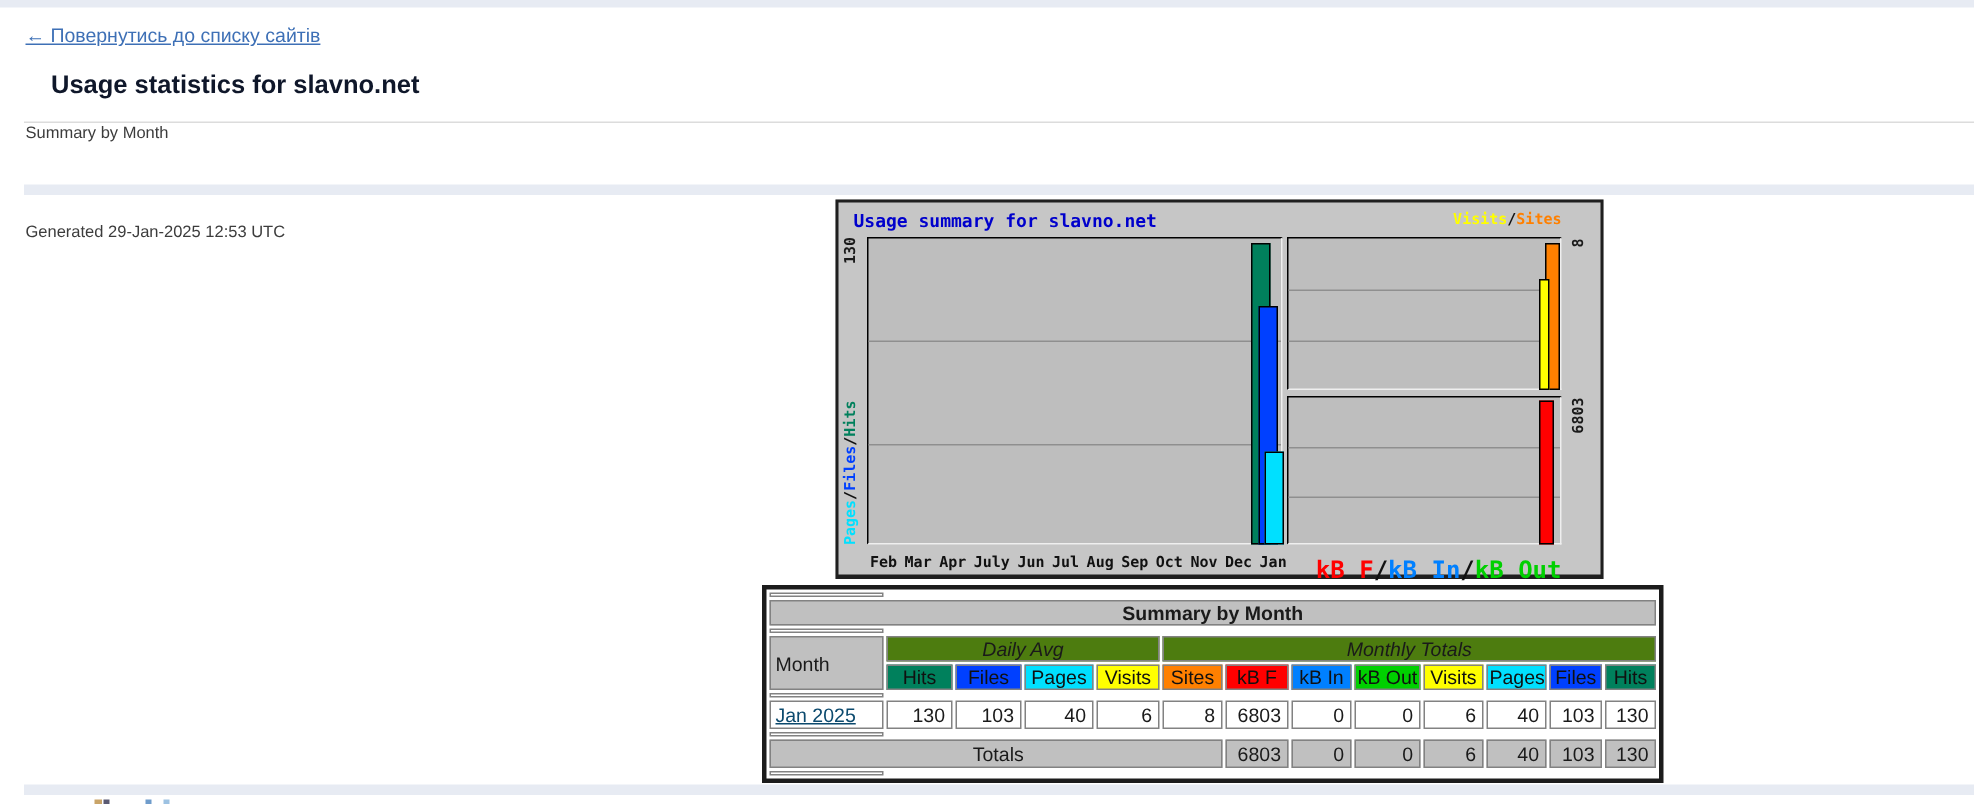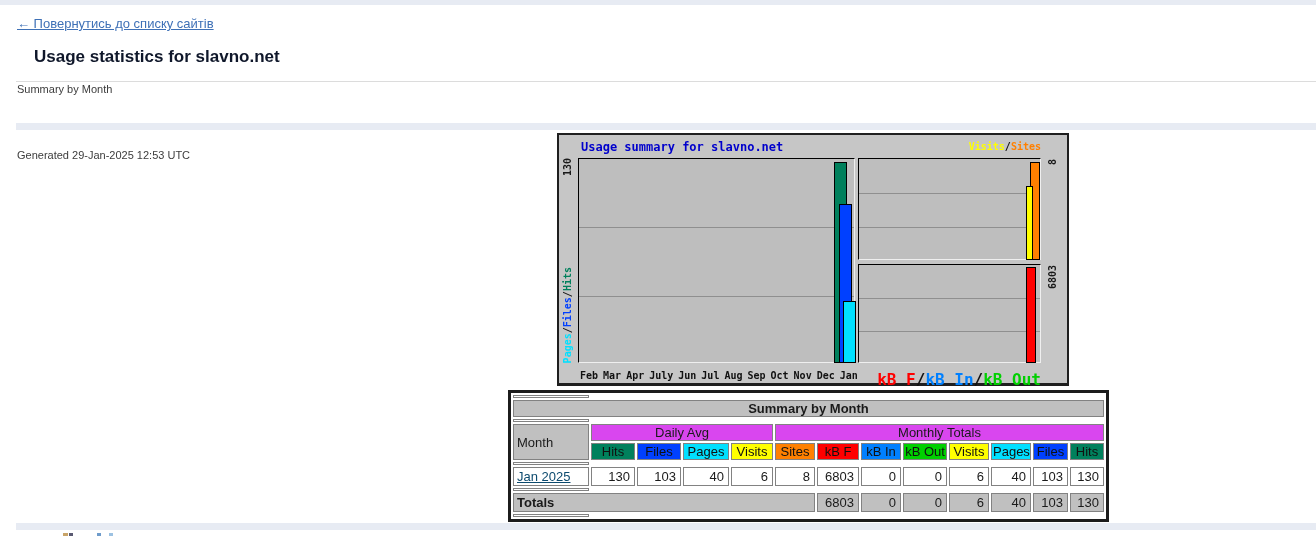--- a/index.html
+++ b/index.html
@@ -11,21 +11,21 @@
   .back-link { position:absolute; left:17px; top:16px; font-size:13px; color:#3e70b6;
                text-decoration:underline; cursor:pointer; }
   .page-heading { position:absolute; left:34px; top:47px; font-size:17px; font-weight:bold; color:#0f172a; }
   .divider { position:absolute; left:16px; top:81px; width:1300px; border-top:1px solid #dcdcdc; }
   .small-line { position:absolute; left:17px; font-size:11px; color:#3c3c3c; }
 
   
   .chart { position:absolute; left:557px; top:133px; width:512px; height:253px;
            background:#c6c6c6; border:2px solid #1f1f1f; border-bottom-width:3px;
            font-family:"DejaVu Sans Mono", monospace; font-weight:bold; }
-  .chart-title { position:absolute; left:22px; top:5px; font-size:12px; letter-spacing:0; }
+  .chart-title { position:absolute; left:10px; top:5px; font-size:12px; letter-spacing:0; }
   .legend-tr { position:absolute; right:26px; top:6px; font-size:10px; }
   .legend-br { position:absolute; right:26px; top:235px; font-size:16px;margin-left:22px; }
   .panel { position:absolute; background:#bebebe;
            border-top:1px solid #000; border-left:1px solid #000;
            border-bottom:1px solid #efefef; border-right:1px solid #efefef; }
   .panel-main { left:19px; top:23px; width:277px; height:205px; }
   .panel-rtop { left:299px; top:23px; width:183px; height:102px; }
   .panel-rbot { left:299px; top:129px; width:183px; height:99px; }
   .gridline { position:absolute; left:0; width:100%; height:1px; background:#8f8f8f; }
   .bar { position:absolute; border:1px solid #000; }
@@ -36,21 +36,21 @@
   .ax-r-bot { position:absolute; left:488px; top:130px; color:#1a1a1a; }
   .months { position:absolute; left:21px; top:235px; font-size:10px; color:#111; white-space:nowrap; }
   .months span { display:inline-block; margin-right:5px; }
 
   
   .sum-table { position:absolute; left:508px; top:390px; width:601px;
                border:3px solid #1c1c1c; border-collapse:separate; border-spacing:2px;
                table-layout:fixed; background:#ffffff; font-size:13px; color:#1a1a1a; }
   .sum-table th, .sum-table td { border:1px solid #828282; overflow:hidden; white-space:nowrap;
                font-weight:normal; line-height:15px; }
-  .th-gray { background:#d946ef; text-align:center; }
+  .th-gray { background:#4d7c0f; text-align:center;font-style:italic; }
   .th-caption { background:#c0c0c0; font-weight:bold !important; text-align:center; line-height:16px; }
   .th-month { background:#c0c0c0; text-align:left; padding-left:3px; vertical-align:middle; }
   .th-col { text-align:center; color:#101010; padding:0 1px; }
   .spacer { height:3px; padding:0; background:#ffffff; border:1px solid #9a9a9a; }
   .num { text-align:right; padding:1px 4px 1px 1px; line-height:16px; }
   .cell-month { text-align:left; padding-left:3px; line-height:16px; }
   .cell-month a { color:#0c4a6e; text-decoration:underline; cursor:pointer; }
   .totals-row th, .totals-row td { background:#c0c0c0; }
   .sliver { position:absolute; top:533px; height:3px; }
 </style>
@@ -172,21 +172,21 @@
     <td class="num">0</td>
     <td class="num">6</td>
     <td class="num">40</td>
     <td class="num">103</td>
     <td class="num">130</td>
   </tr>
   <tr>
         <th class="spacer"></th>
       </tr>
   <tr class="totals-row">
-    <th colspan="6" style="text-align:left; padding-left:3px; line-height:16px;font-weight:bold;">Totals</th>
+    <th colspan="6" style="text-align:center; padding-left:3px; line-height:16px;">Totals</th>
     <td class="num">6803</td>
     <td class="num">0</td>
     <td class="num">0</td>
     <td class="num">6</td>
     <td class="num">40</td>
     <td class="num">103</td>
     <td class="num">130</td>
   </tr>
   <tr>
         <th class="spacer"></th>

